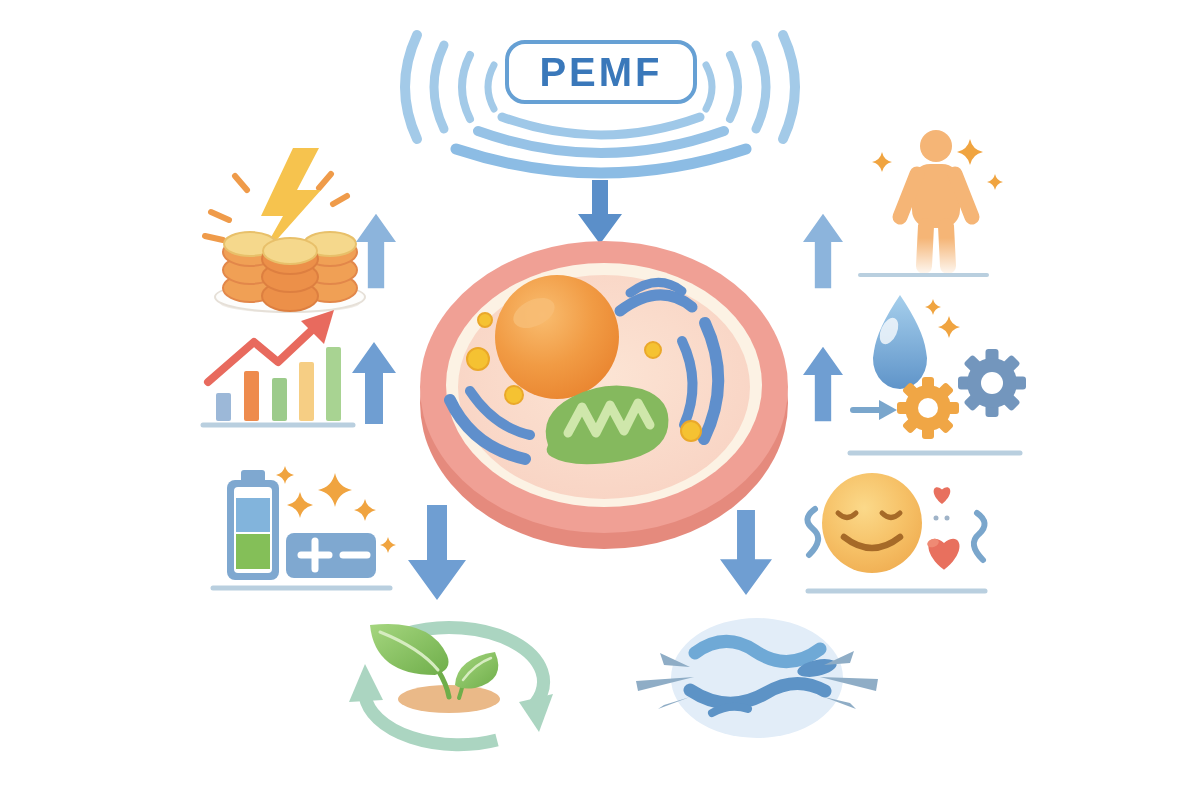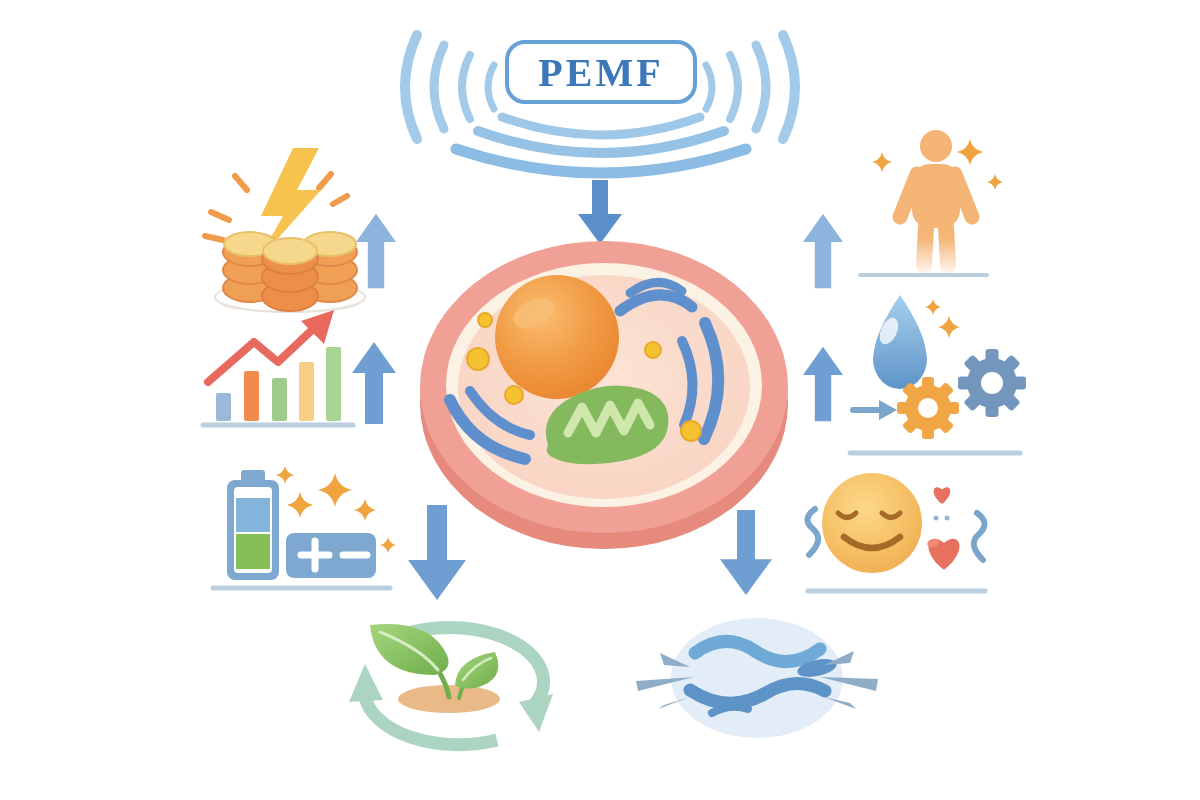--- a/index.html
+++ b/index.html
@@ -1,17 +1,17 @@
 <!DOCTYPE html>
 <html><head>
 <meta charset="utf-8">
 <style>
   html,body{margin:0;padding:0;background:#fff;}
   #stage{position:relative;width:1200px;height:800px;background:#ffffff;overflow:hidden;
-         font-family:Liberation Serif, serif;}
+         font-family:Liberation Sans, sans-serif;}
   .abs{position:absolute;}
   svg{display:block;overflow:visible;}
   #pemf-box{left:505px;top:40px;width:192px;height:64px;box-sizing:border-box;
     border:4px solid #66a0d4;border-radius:20px;background:#fff;
     display:flex;align-items:center;justify-content:center;z-index:5;}
   #pemf-box span{font-size:40px;font-weight:bold;color:#3a78ba;letter-spacing:3px;}
 </style>
 </head>
 <body>
 

